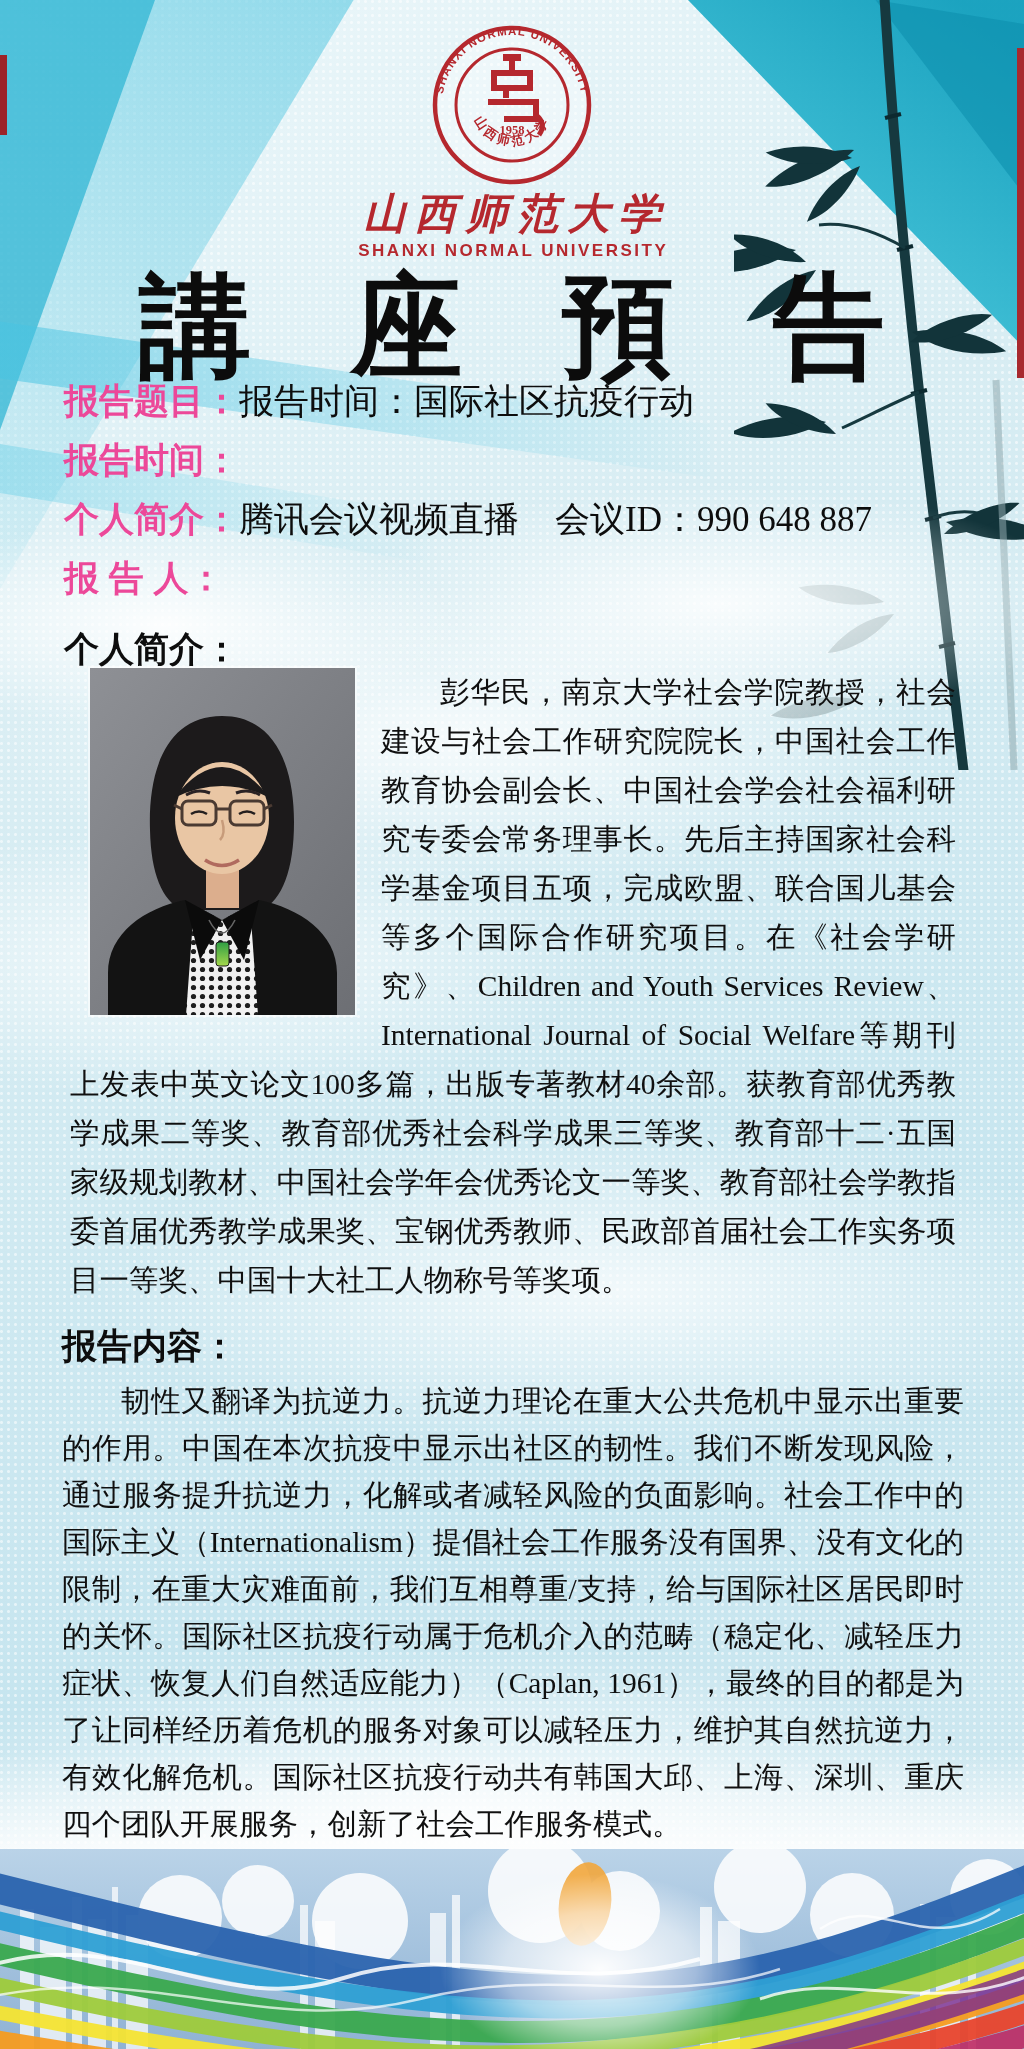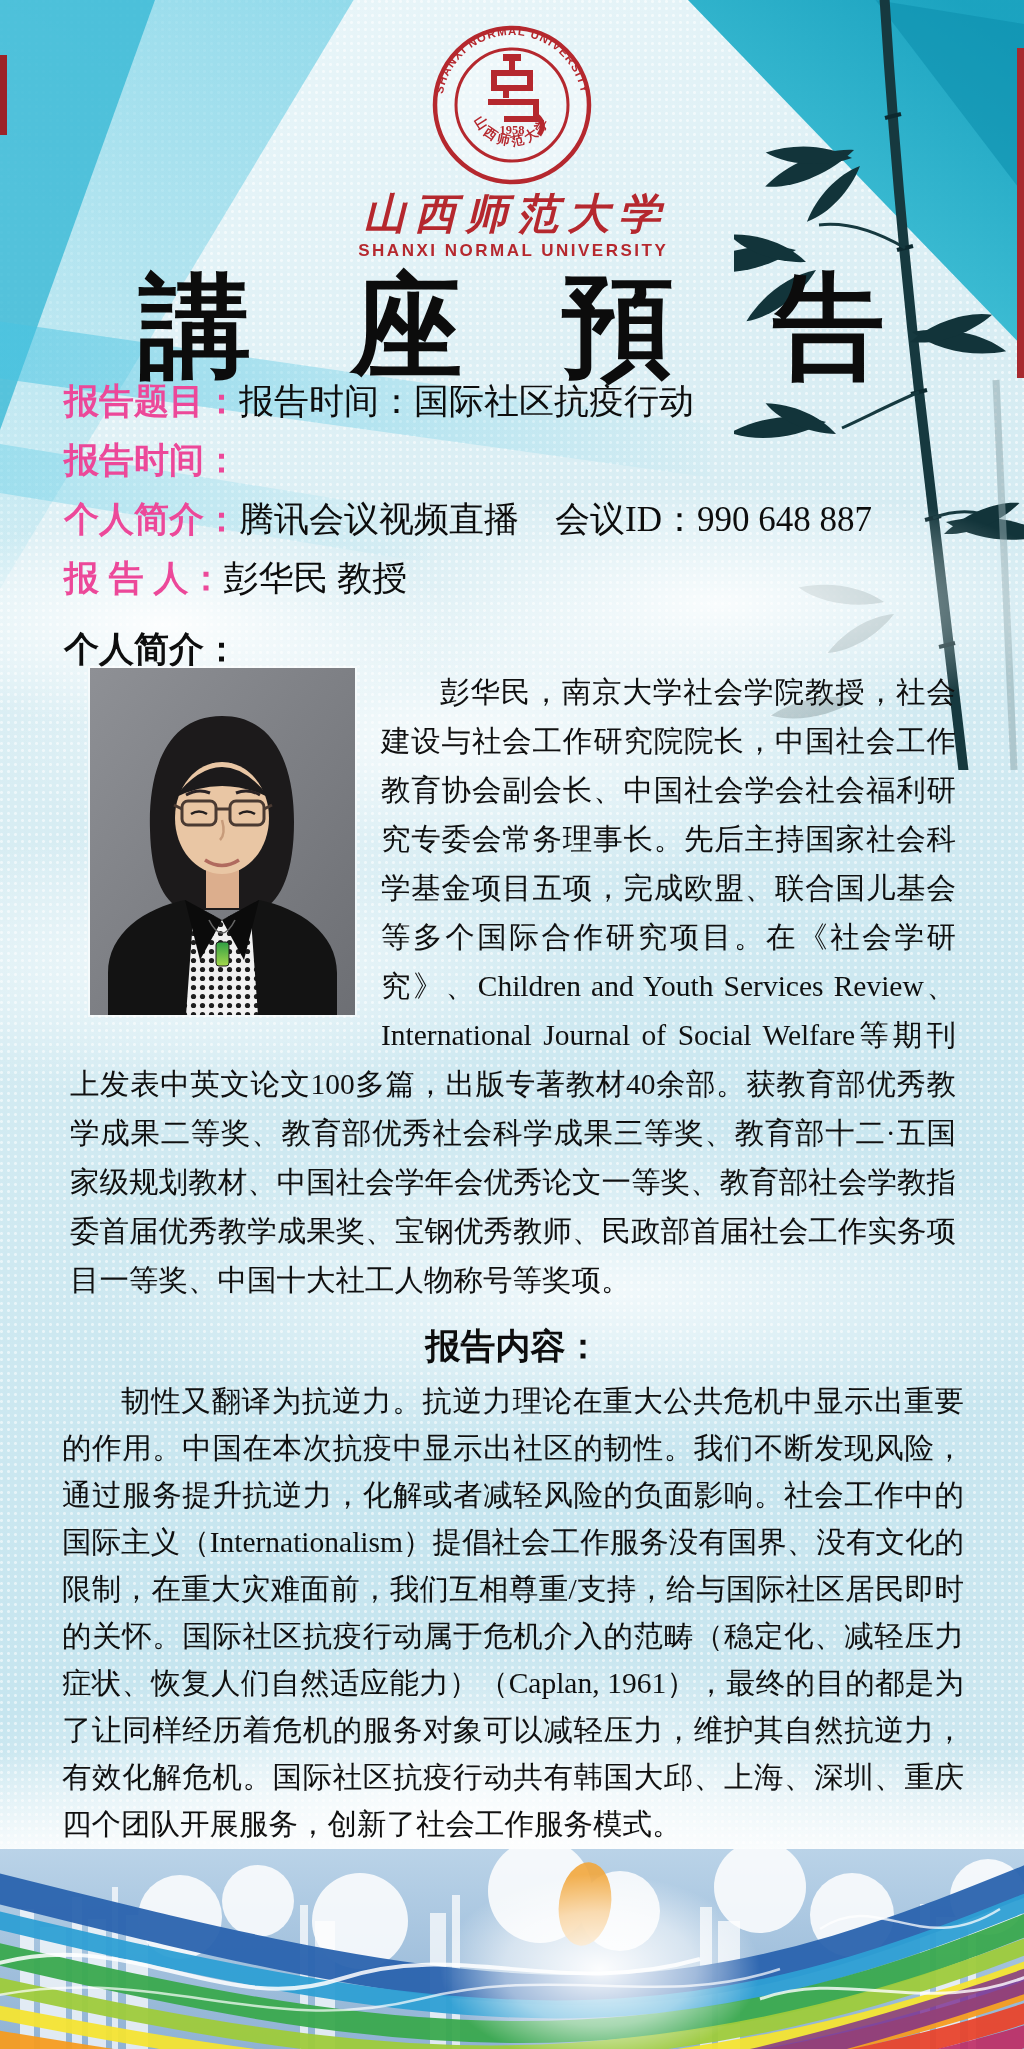--- a/index.html
+++ b/index.html
@@ -61,21 +61,21 @@
   .extra{margin-left:36px;}
   .profile-heading{position:absolute;left:64px;top:614px;font-size:35px;font-weight:700;color:#0d0d0d;margin-top:12px;}
 
   
   .flow{position:absolute;left:62px;top:660px;width:902px;color:#101010;}
   .photo{float:left;width:265px;height:347px;margin:8px 26px 12px 28px;
          box-shadow:0 0 0 2px rgba(255,255,255,.55);}
   .photo svg{display:block;}
   .bio{margin:8px;font-size:29.5px;line-height:49px;text-align:justify;text-indent:2em;
        font-family:"Liberation Serif",serif;}
-  .content-heading{clear:left;font-size:35px;font-weight:700;margin:18px 0 8px;color:#0d0d0d;text-align:center;}
+  .content-heading{clear:left;font-size:35px;font-weight:700;margin:18px 0 8px;color:#0d0d0d;}
   .content-body{margin:6px 0 0;font-size:29.5px;line-height:47px;text-align:justify;text-indent:2em;
        font-family:"Liberation Serif",serif;}
   .attribution{margin-top:12px;text-align:right;font-size:30px;padding-right:16px;
        font-family:"Liberation Serif",serif;}
 
   
   .footer-art{position:absolute;left:0;bottom:0;width:1024px;height:200px;display:block;}
 </style>
 </head>
 <body>
@@ -169,21 +169,20 @@
     <div class="info-row">
       <span class="lbl">报告时间：</span>
     </div>
     <div class="info-row">
       <span class="lbl">个人简介：</span>
       <span class="val">腾讯会议视频直播</span>
       <span class="val extra">会议ID：990 648 887</span>
     </div>
     <div class="info-row">
       <span class="lbl">报 告 人：</span>
-      <span class="val">彭华民 教授</span>
     </div>
   </div>
 
   <div class="profile-heading">个人简介：</div>
 
   <div class="flow">
     <div class="photo">
       <svg width="265" height="347" viewBox="0 0 265 347">
         <defs>
           <linearGradient id="pbg" x1="0" y1="0" x2="1" y2="1">

